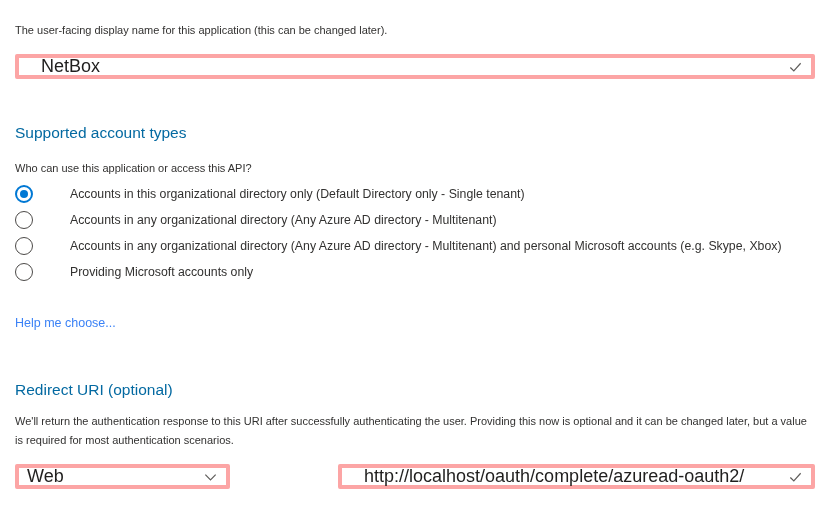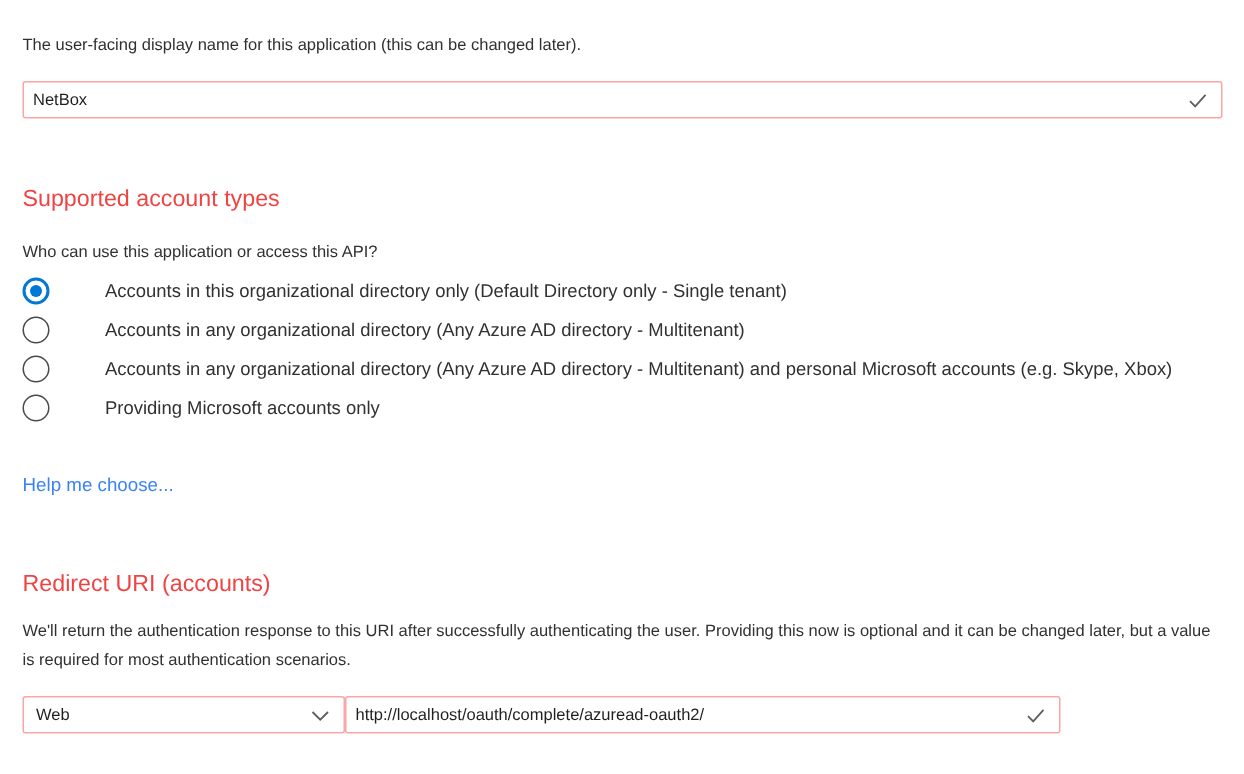--- a/index.html
+++ b/index.html
@@ -24,42 +24,42 @@
     font-size: 11px;
     line-height: 17px;
     color: #323130;
   }
 
   .text-input, .select-box {
     position: relative;
     display: flex;
     align-items: center;
     height: 25px;
-    border: 1px solid #fca5a5;
+    border: 4px solid #fca5a5;
     border-radius: 2px;
     background: #ffffff;
-    font-size: 11px;
+    font-size: 18px;
     color: #201f1e;
-    padding: 0 30px 0 6px;
+    padding: 0 30px 0 22px;
   }
   .name-input { margin-top: 15px; width: 800px; }
 
   .trail-icon {
     position: absolute;
     right: 8px;
     top: 50%;
     transform: translateY(-50%);
     display: flex;
     align-items: center;
   }
 
   .section-title {
     font-size: 15.5px;
     line-height: 21px;
-    color: #ef4444;
+    color: #0369a1;
   }
   .sec2-title { margin-top: 43px; }
   .question { margin-top: 17px; }
 
   .radio-group { margin-top: 8px; }
   .radio-row {
     display: flex;
     align-items: center;
     height: 18px;
     margin-bottom: 8px;
@@ -101,20 +101,21 @@
 
   .sec3-title { margin-top: 47px; }
   .para {
     max-width: 802px;
     line-height: 19px;
   }
 
   .uri-row {
     margin-top: 14px;
     display: flex;
+    justify-content: space-between;
   }
   .select-box { width: 215px; padding-left: 8px; cursor: pointer; }
   .uri-input { width: 477px; }
 </style>
 </head>
 <body>
 
 <div class="page">
 
   
@@ -147,21 +148,21 @@
     </div>
     <div class="radio-row">
       <span class="radio"></span>
       <span class="radio-label">Providing Microsoft accounts only</span>
     </div>
   </div>
 
   <a class="link">Help me choose...</a>
 
   
-  <div class="section-title sec3-title">Redirect URI (accounts)</div>
+  <div class="section-title sec3-title">Redirect URI (optional)</div>
   <div class="desc para">We'll return the authentication response to this URI after successfully authenticating the user. Providing this now is optional and it can be changed later, but a value is required for most authentication scenarios.</div>
 
   <div class="uri-row">
     <div class="select-box">
       <span>Web</span>
       <span class="trail-icon">
         <svg width="15" height="15" viewBox="0 0 16 16">
             <path d="M2.5 5.5 L8 11 L13.5 5.5" stroke="#605e5c" stroke-width="1.3" fill="none"></path>
           </svg>
       </span>

